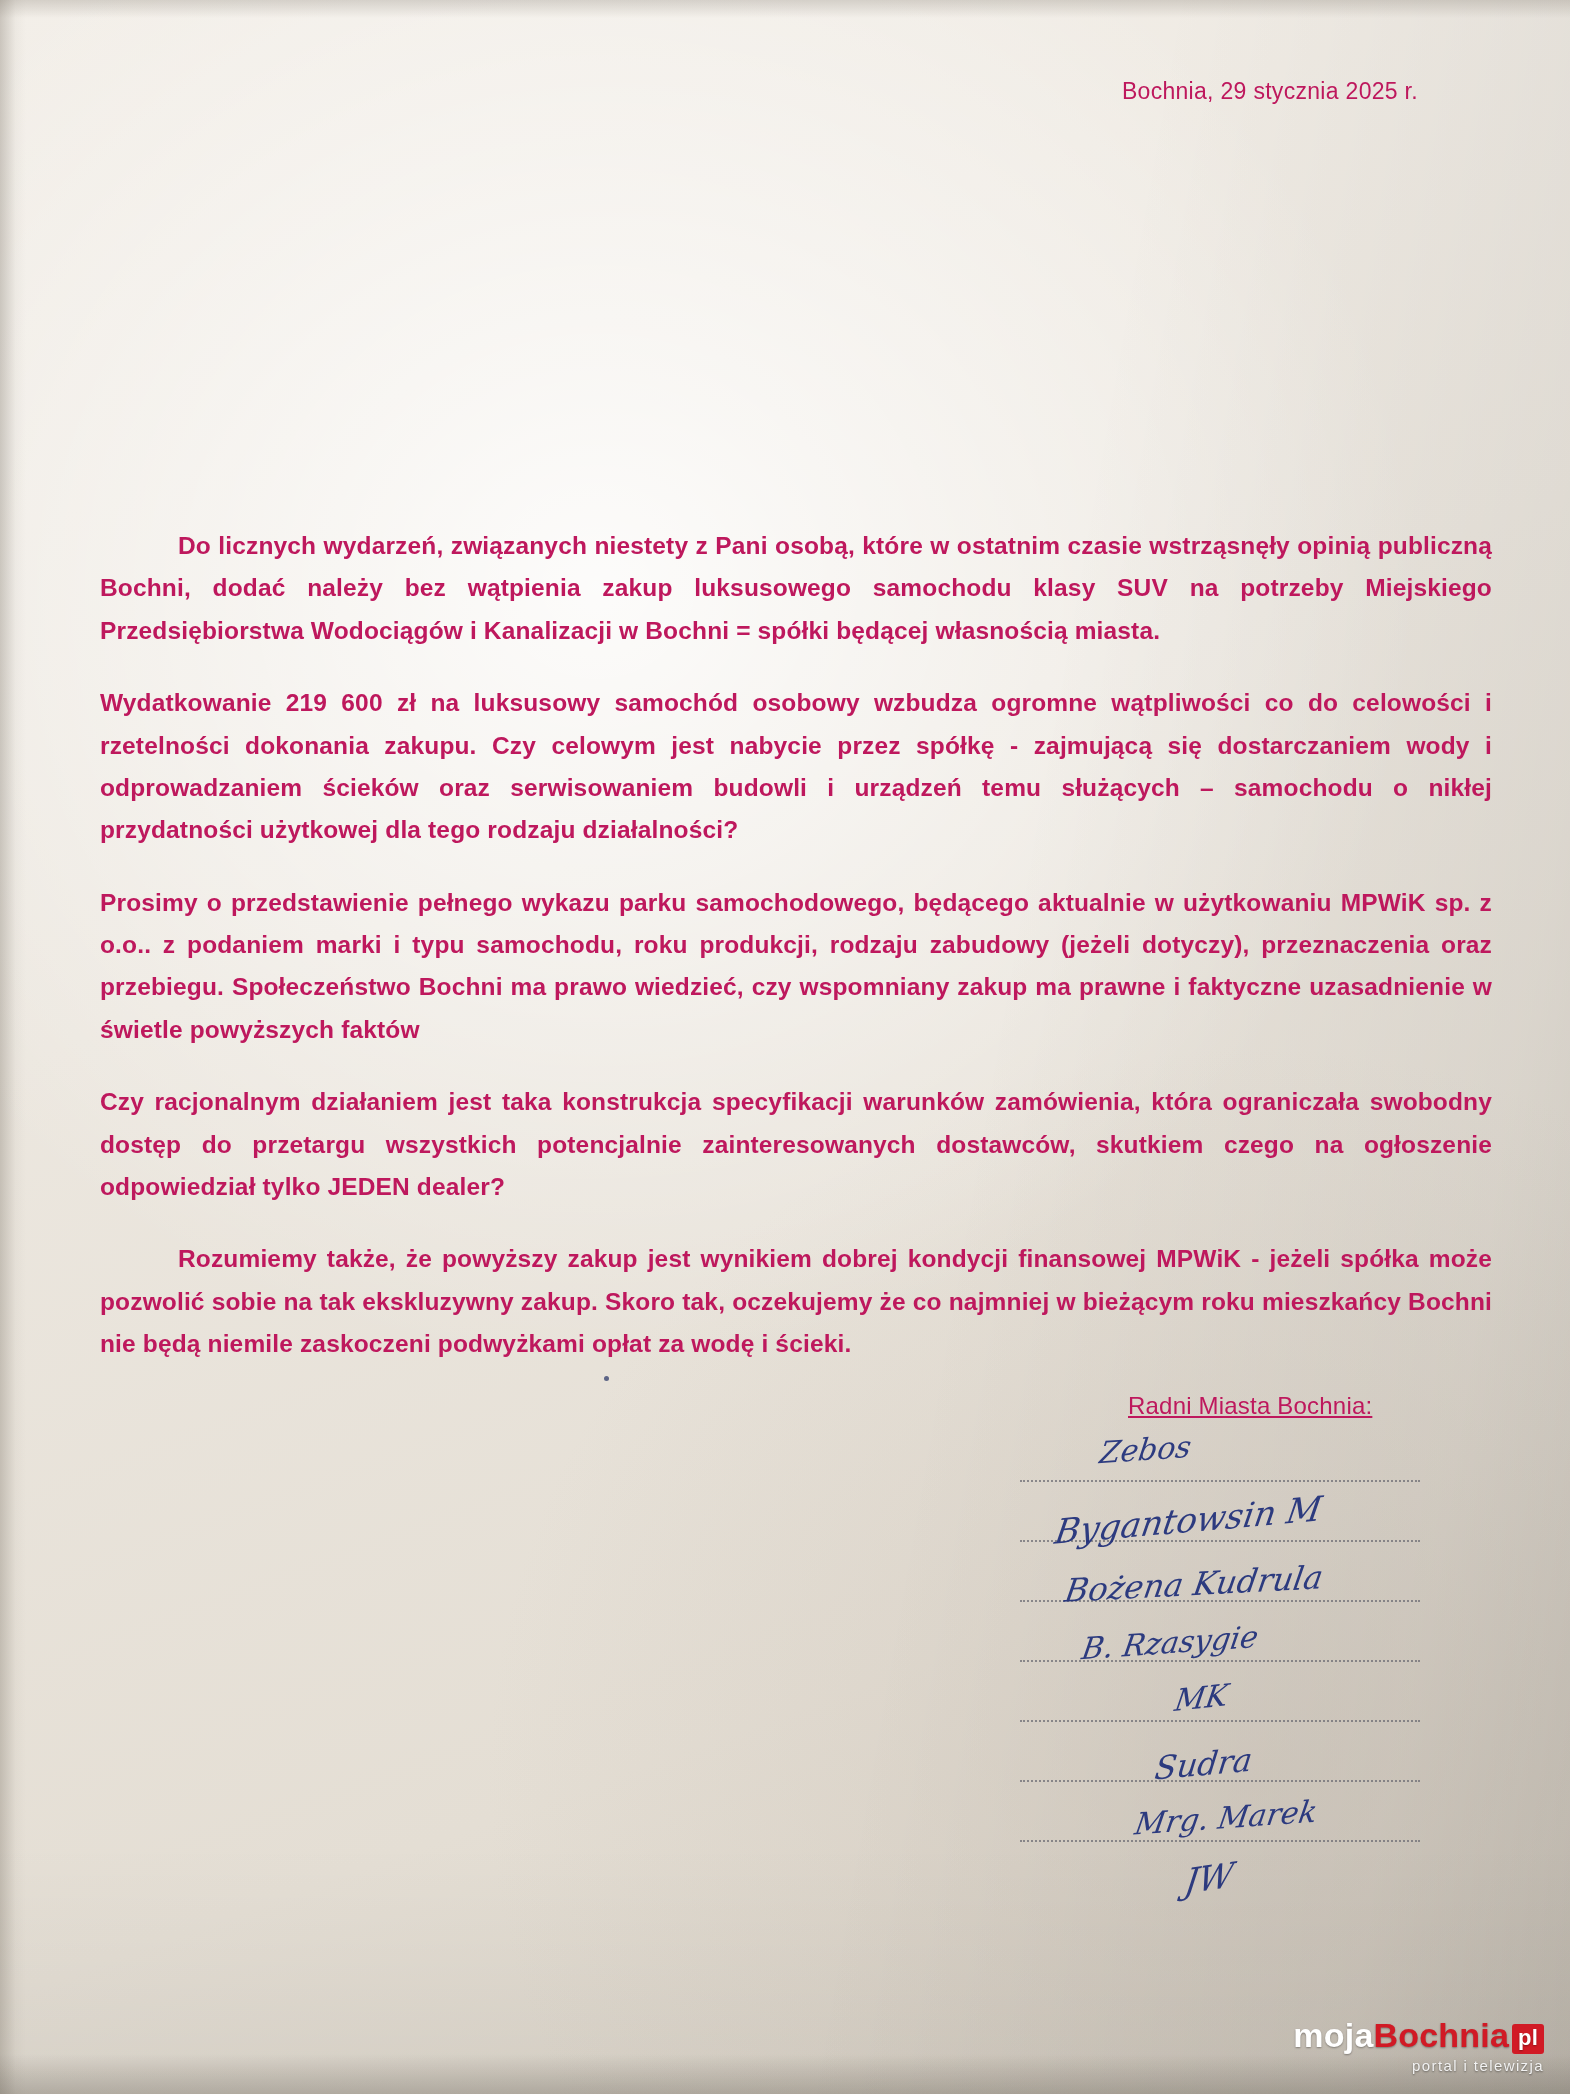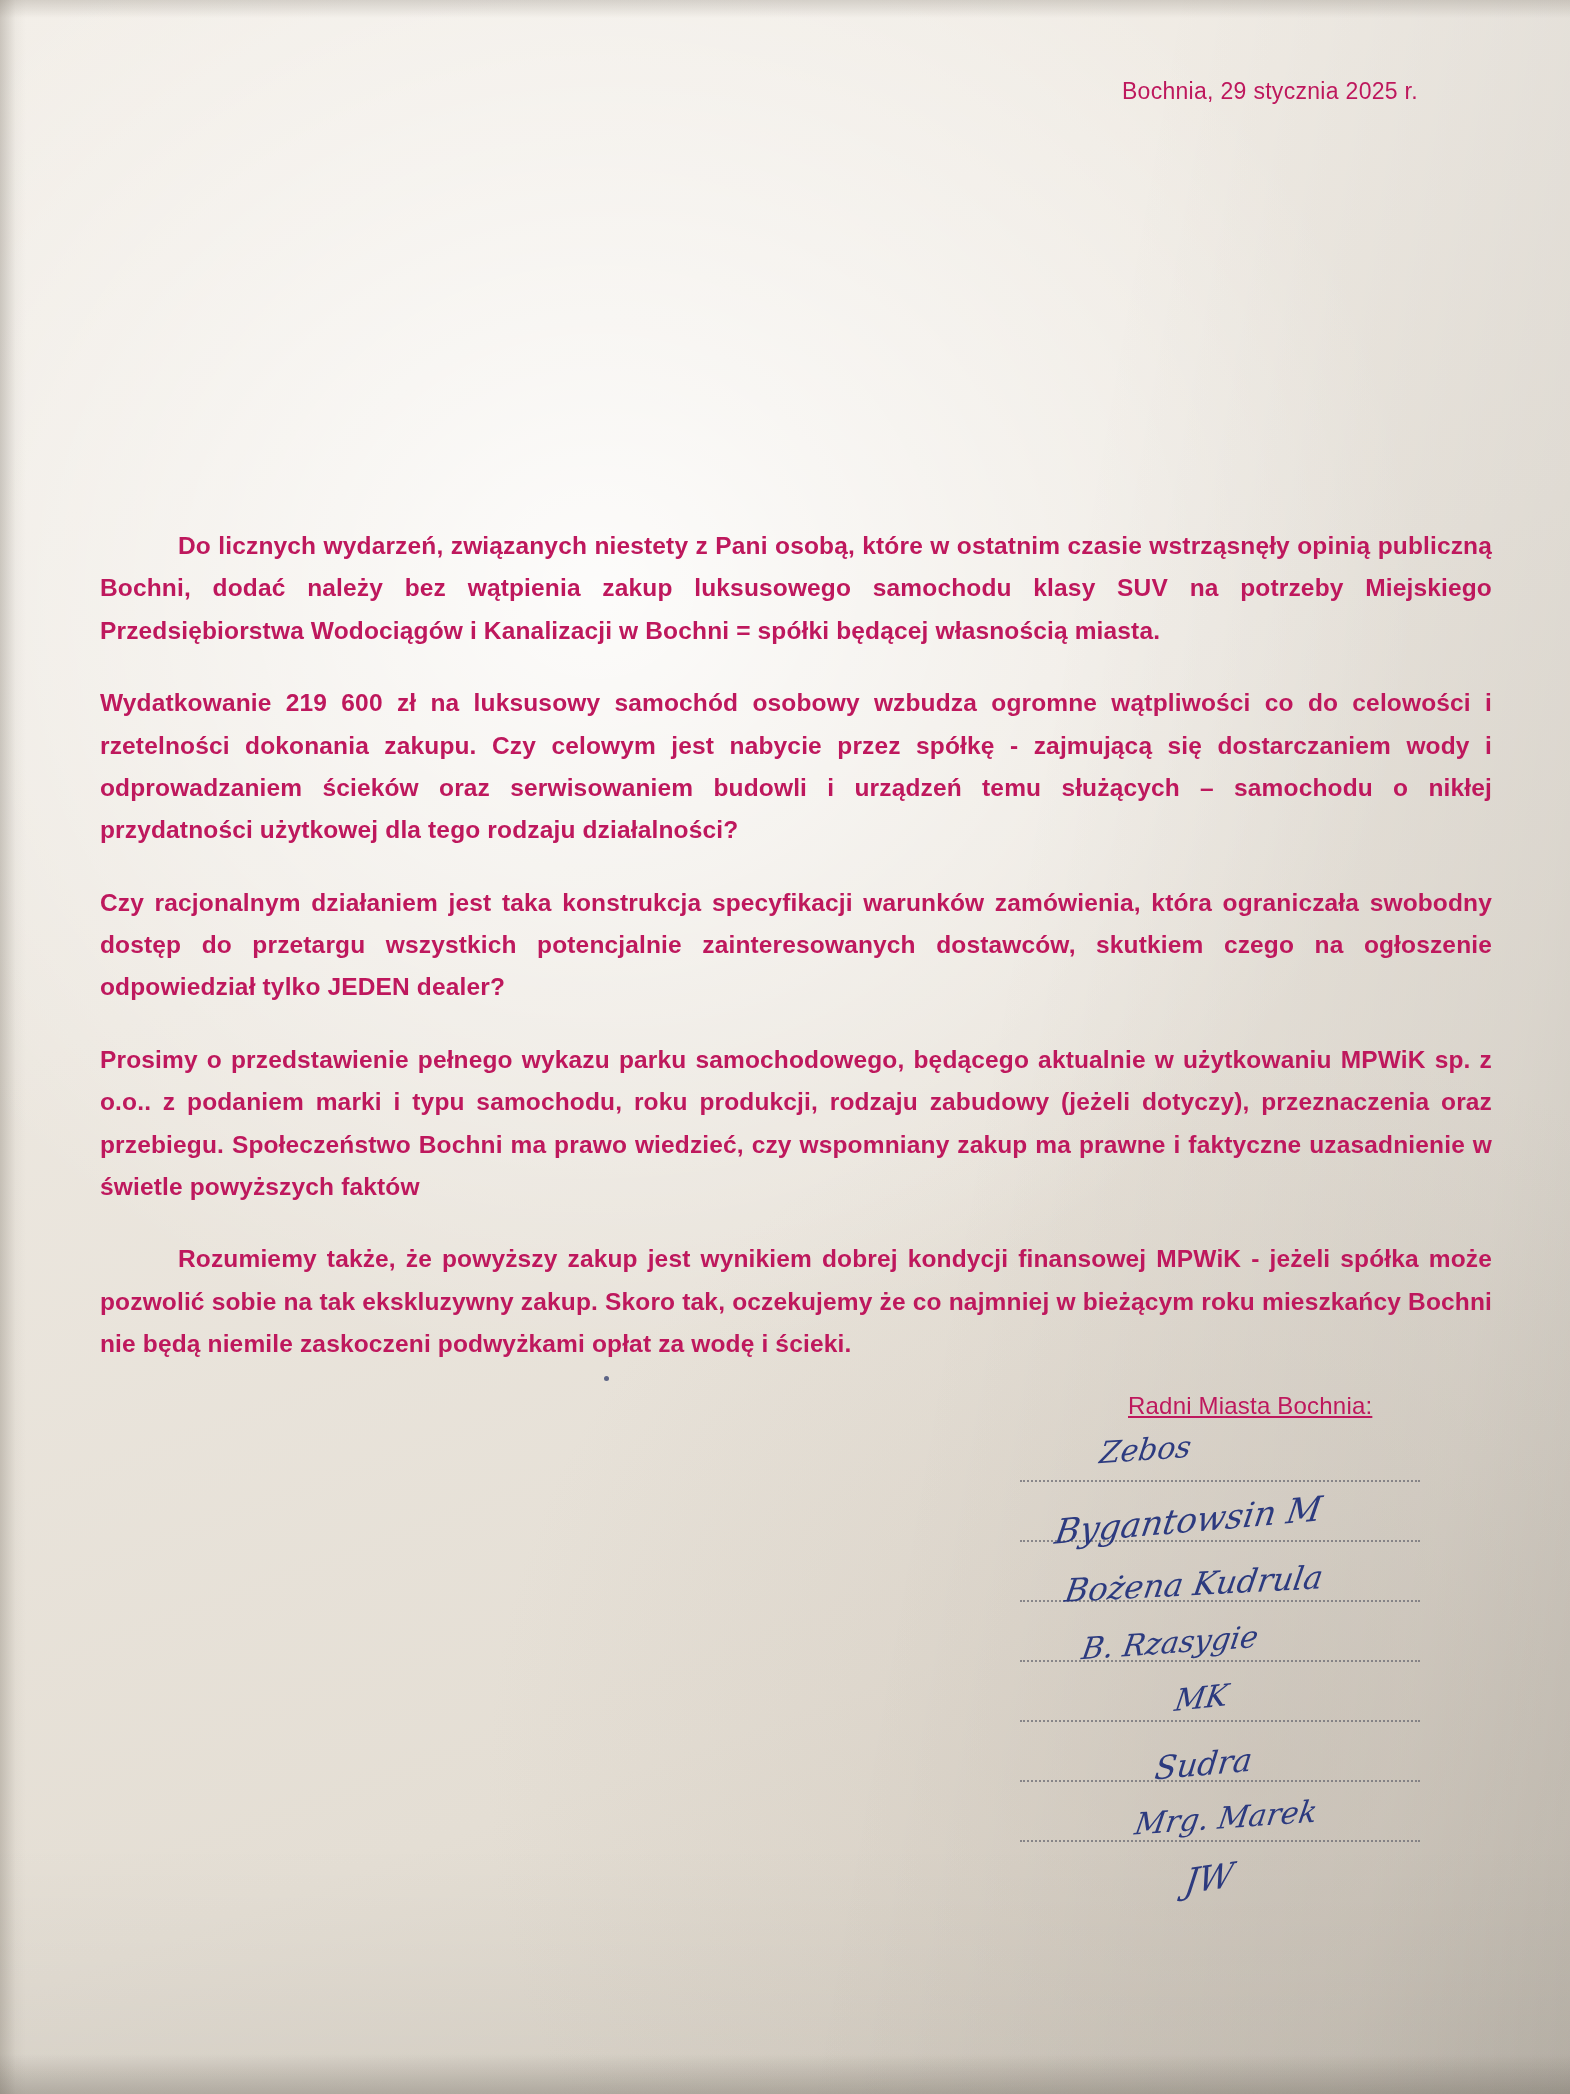--- a/index.html
+++ b/index.html
@@ -179,22 +179,22 @@
   <div class="edge-left"></div>
   <div class="edge-top"></div>
   <div class="edge-bottom"></div>
 
   <div class="doc-date ink">Bochnia, 29 stycznia 2025 r.</div>
 
 
   <div class="body-block ink">
     <p class="para indent">Do licznych wydarzeń, związanych niestety z Pani osobą, które w ostatnim czasie wstrząsnęły opinią publiczną Bochni, dodać należy bez wątpienia zakup luksusowego samochodu klasy SUV na potrzeby Miejskiego Przedsiębiorstwa Wodociągów i Kanalizacji w Bochni = spółki będącej własnością miasta.</p>
     <p class="para">Wydatkowanie 219 600 zł na luksusowy samochód osobowy wzbudza ogromne wątpliwości co do celowości i rzetelności dokonania zakupu. Czy celowym  jest nabycie przez spółkę - zajmującą się dostarczaniem wody i odprowadzaniem ścieków oraz serwisowaniem budowli i urządzeń temu służących – samochodu o nikłej przydatności użytkowej dla tego rodzaju działalności?</p>
+    <p class="para">Prosimy o przedstawienie pełnego wykazu parku samochodowego, będącego aktualnie w użytkowaniu MPWiK sp. z o.o.. z podaniem marki i typu samochodu, roku produkcji, rodzaju zabudowy (jeżeli dotyczy), przeznaczenia oraz przebiegu. Społeczeństwo Bochni ma prawo wiedzieć, czy wspomniany zakup ma prawne i faktyczne uzasadnienie w świetle powyższych faktów</p>
     <p class="para">Czy racjonalnym działaniem jest taka konstrukcja specyfikacji warunków zamówienia, która ograniczała swobodny dostęp do przetargu wszystkich potencjalnie zainteresowanych dostawców, skutkiem czego na ogłoszenie odpowiedział tylko JEDEN dealer?</p>
-    <p class="para">Prosimy o przedstawienie pełnego wykazu parku samochodowego, będącego aktualnie w użytkowaniu MPWiK sp. z o.o.. z podaniem marki i typu samochodu, roku produkcji, rodzaju zabudowy (jeżeli dotyczy), przeznaczenia oraz przebiegu. Społeczeństwo Bochni ma prawo wiedzieć, czy wspomniany zakup ma prawne i faktyczne uzasadnienie w świetle powyższych faktów</p>
     <p class="para indent last">Rozumiemy także, że powyższy zakup jest wynikiem dobrej kondycji finansowej MPWiK - jeżeli spółka może pozwolić sobie na tak ekskluzywny zakup. Skoro tak, oczekujemy że co najmniej w bieżącym roku mieszkańcy Bochni nie będą niemile zaskoczeni podwyżkami opłat za wodę i ścieki.</p>
   </div>
 
   <div class="dot"></div>
 
   <div class="signers-title ink">Radni Miasta Bochnia:</div>
 
   <div class="sign-lines">
     <div class="sign-line"></div>
     <div class="sign-line"></div>
@@ -207,13 +207,17 @@
 
   <div class="scribble s1">Zebos</div>
   <div class="scribble s2">Bygantowsin M</div>
   <div class="scribble s3">Bożena Kudrula</div>
   <div class="scribble s4">B. Rzasygie</div>
   <div class="scribble s5">MK</div>
   <div class="scribble s6">Sudra</div>
   <div class="scribble s7">Mrg. Marek</div>
   <div class="scribble s8">JW</div>
 
+  <div class="watermark">
+    <div class="wm-main"><span>moja</span><span class="red">Bochnia</span><span class="wm-badge">pl</span></div>
+    <div class="wm-sub">portal i telewizja</div>
+  </div>
 </div>
 
 </body></html>

